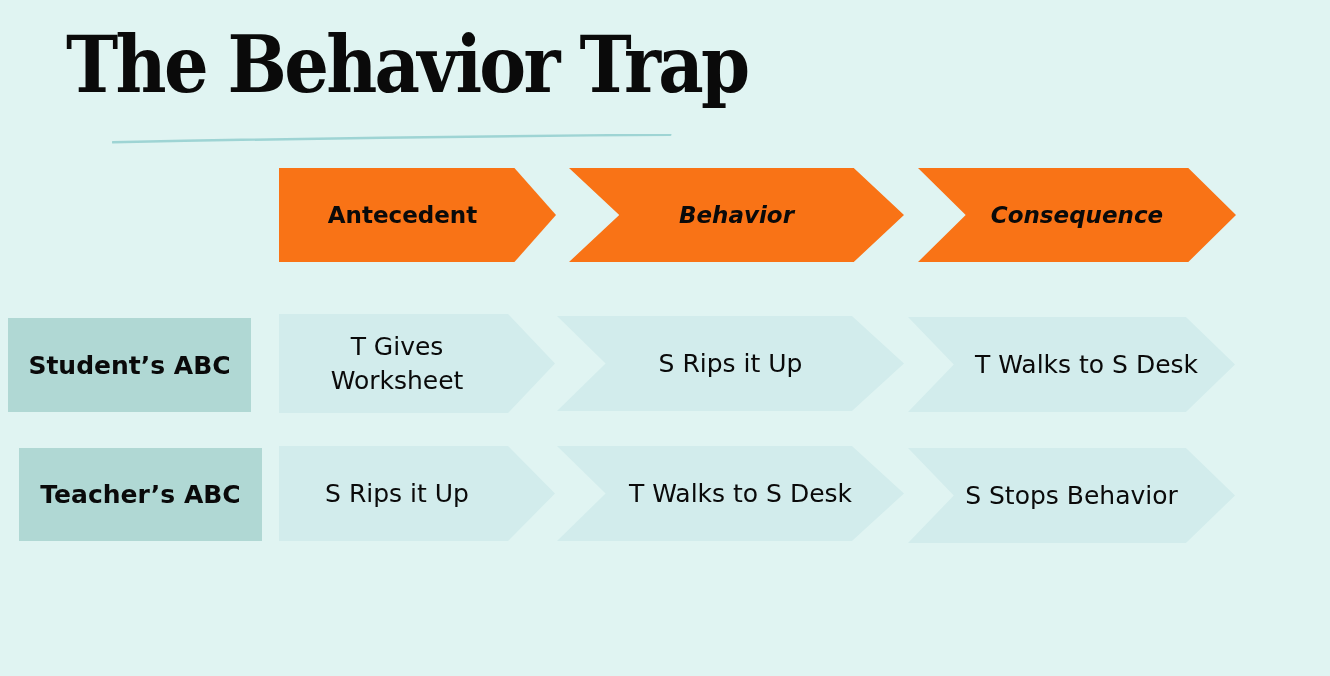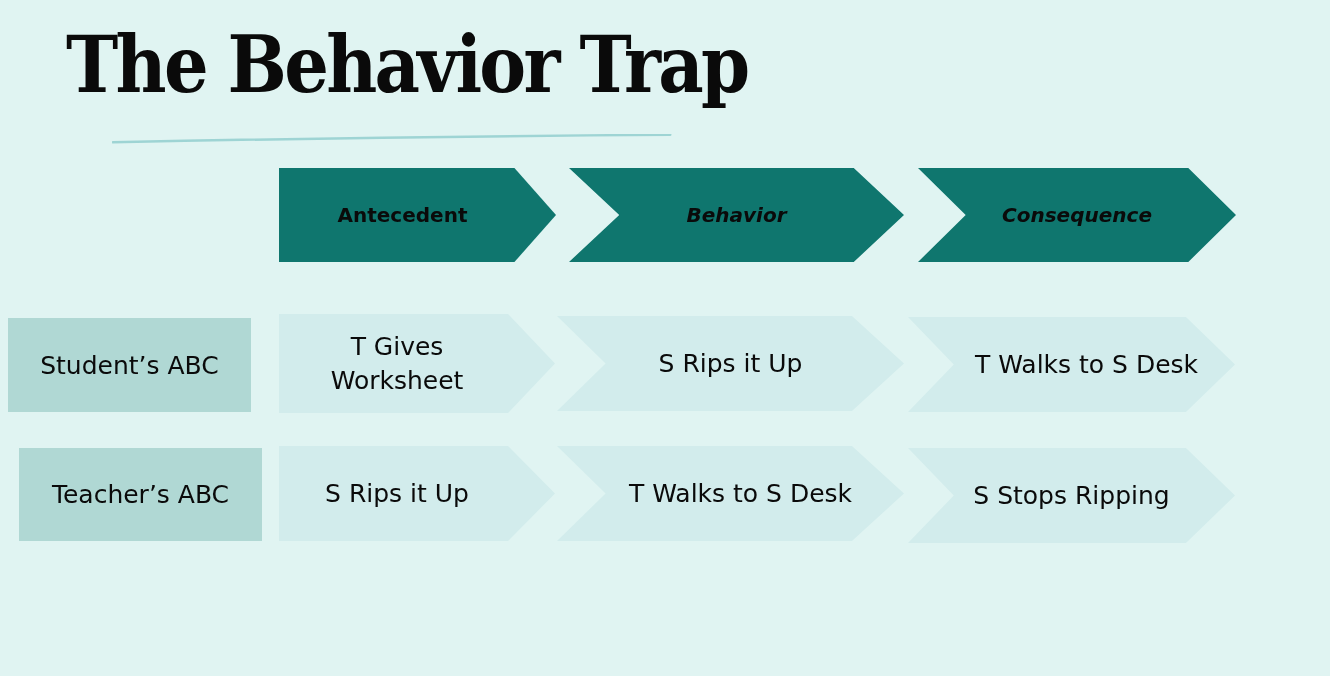--- a/index.html
+++ b/index.html
@@ -25,30 +25,30 @@
   .underline {
     position:absolute; left:112px; top:134px;
     width:560px; height:3px;
   }
   .shape {
     position:absolute;
     display:flex; align-items:center; justify-content:center;
     text-align:center;
   }
   .hdr {
-    background:#0f766e;
-    font-weight:bold; font-size:20px;
+    background:#f97316;
+    font-weight:bold; font-size:23px;
   }
   .cell {
     background:#d2ecec;
     font-size:25px; line-height:1.35;
   }
   .rowlabel {
     background:#b0d8d4;
-    font-weight:normal; font-size:25px;
+    font-weight:bold; font-size:25px;
   }
   .first { clip-path: polygon(0 0, 85% 0, 100% 50%, 85% 100%, 0 100%); }
   .mid { clip-path: polygon(0 0, 85% 0, 100% 50%, 85% 100%, 0 100%, 15% 50%); font-style: italic; }
   .first-sm { clip-path: polygon(0 0, 83% 0, 100% 50%, 83% 100%, 0 100%); }
   .mid-sm { clip-path: polygon(0 0, 85% 0, 100% 50%, 85% 100%, 0 100%, 14% 50%); }
   .pad-first { padding-right:40px; box-sizing:border-box; }
   .pad-mid { padding-left:30px; padding-right:30px; box-sizing:border-box; }
 </style>
 </head>
 <body>
@@ -85,14 +85,14 @@
 <div class="shape rowlabel" style="left:8px; top:448px; width:243px; height:93px;margin-left:11px;">
   <span>Teacher’s ABC</span>
 </div>
 <div class="shape cell first-sm pad-first" style="left:279px; top:446px; width:276px; height:95px;">
   <span>S Rips it Up</span>
 </div>
 <div class="shape cell mid-sm" style="left:557px; top:446px; width:347px; height:95px; padding-left:20px; box-sizing:border-box;">
   <span style="white-space:nowrap;">T Walks to S Desk</span>
 </div>
 <div class="shape cell mid-sm pad-mid" style="left:908px; top:448px; width:327px; height:95px;">
-  <span style="white-space:nowrap;">S Stops Ripping</span>
+  <span style="white-space:nowrap;">S Stops Behavior</span>
 </div>
 
 </body></html>

